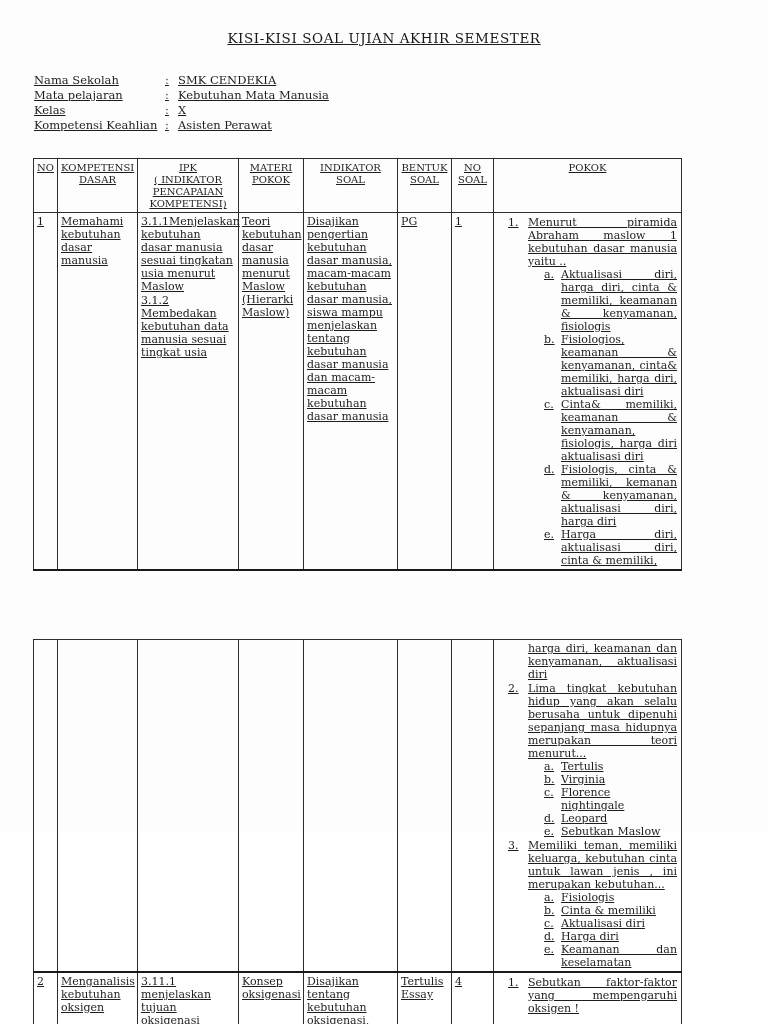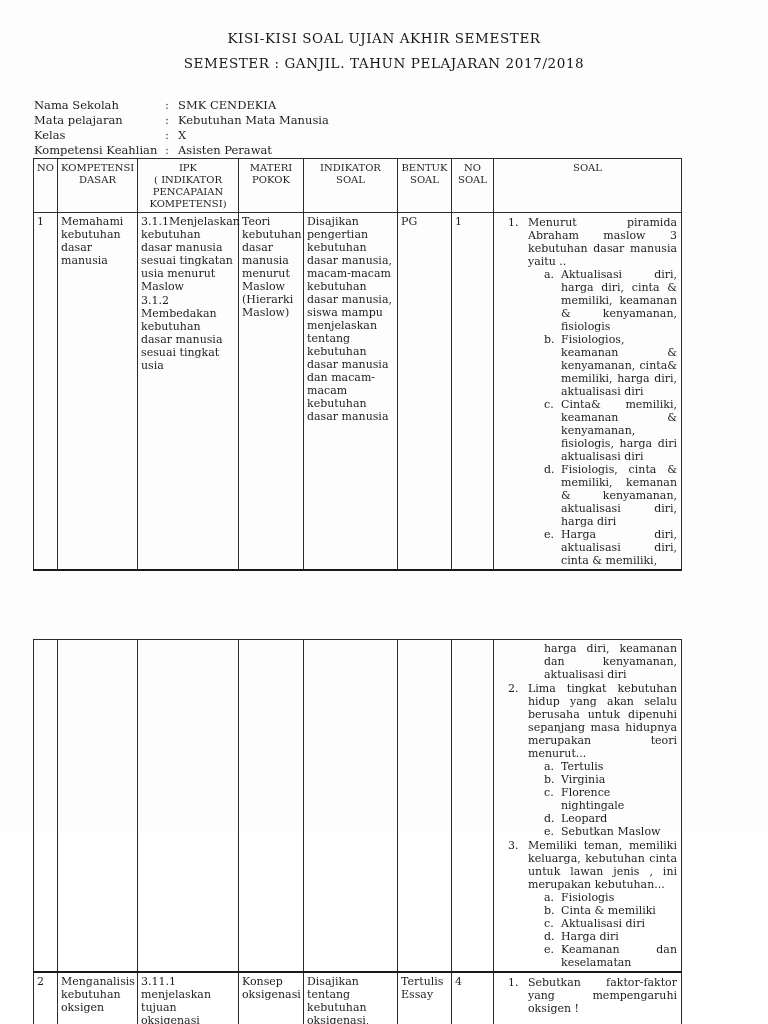--- a/index.html
+++ b/index.html
@@ -2,35 +2,35 @@
 <html><head>
 <meta charset="utf-8">
 <style>
   * { margin:0; padding:0; box-sizing:border-box; }
   html,body { width:768px; height:1024px; overflow:hidden; }
   body {
     background:#ffffff;
     font-family:"DejaVu Serif","Liberation Serif",serif;
     color:#1d1d1d;
   }
-  .page { position:relative; width:768px; height:832px; background:#fdfdfd; }
+  .page { position:relative; width:768px; height:832px; background:#fdfdfd;text-decoration:underline; }
 
   
   .titles { padding-top:30px; text-align:center; }
   .title-line { font-size:13.5px; letter-spacing:0.6px; line-height:16px; margin-bottom:9px; color:#171717; }
 
   
   .info { margin:27px 16px 0 34px; font-size:11.5px; }
   .info-row { display:flex; line-height:15px; }
   .info-label { width:131px; }
   .info-colon { width:13px; text-align:left; color:#444; }
 
   
   table { border-collapse:collapse; table-layout:fixed; width:648px; margin-left:33px; }
-  .tbl1 { }
+  .tbl1 { margin-top:25px; }
   .tbl2 { margin-top:68px; }
   col.c-no { width:24px; } col.c-kd { width:80px; } col.c-ipk { width:101px; }
   col.c-mp { width:65px; } col.c-is { width:94px; } col.c-bs { width:54px; }
   col.c-ns { width:42px; } col.c-soal { width:188px; }
   th, td {
     border:1px solid #2b2b2b;
     vertical-align:top;
     font-weight:normal;
     padding:2px 3px;
   }
@@ -45,31 +45,30 @@
 
   
   .soal-cell { padding:2px 2px 2px 2px; }
   .q { display:flex; padding-left:12px; margin-top:1px; }
   .q-num { width:20px; flex:none; }
   .q-text { flex:1; text-align:justify; padding-right:2px; }
   .opt { display:flex; margin-left:48px; padding-right:2px; }
   .opt-letter { width:17px; flex:none; }
   .opt-text { flex:1; text-align:justify; }
   .opt-text.align-right { text-align:left; }
-  .carry { margin-left:48px; margin-right:2px; text-align:justify; }
+  .carry { margin-left:32px; margin-right:2px; text-align:justify; }
   .ipk-part { margin-bottom:1px; }
 </style>
 </head>
 <body>
 
 <div class="page">
 
   <div class="titles">
     <div class="title-line">KISI-KISI SOAL UJIAN AKHIR SEMESTER</div>
-    <div class="title-line">SEMESTER : GANJIL. TAHUN PELAJARAN 2017/2018</div>
   </div>
 
   <div class="info">
     <div class="info-row">
       <span class="info-label">Nama Sekolah</span>
       <span class="info-colon">:</span>
       <span class="info-value">SMK CENDEKIA</span>
     </div>
     <div class="info-row">
       <span class="info-label">Mata pelajaran</span>
@@ -104,37 +103,37 @@
       <th>NO</th>
       <th>KOMPETENSI DASAR</th>
       <th>
         <div>IPK</div>
         <div>( INDIKATOR PENCAPAIAN KOMPETENSI)</div>
       </th>
       <th>MATERI POKOK</th>
       <th>INDIKATOR SOAL</th>
       <th>BENTUK SOAL</th>
       <th>NO SOAL</th>
-      <th>SOAL</th>
+      <th>POKOK</th>
     </tr>
     <tr class="r1">
       <td>1</td>
       <td>Memahami kebutuhan dasar manusia</td>
       <td>
         <div class="ipk-part">3.1.1Menjelaskan kebutuhan dasar manusia sesuai tingkatan usia menurut Maslow</div>
-        <div class="ipk-part">3.1.2 Membedakan kebutuhan dasar manusia sesuai tingkat usia</div>
+        <div class="ipk-part">3.1.2 Membedakan kebutuhan data manusia sesuai tingkat usia</div>
       </td>
       <td>Teori kebutuhan dasar manusia menurut Maslow (Hierarki Maslow)</td>
       <td>Disajikan pengertian kebutuhan dasar manusia, macam-macam kebutuhan dasar manusia, siswa mampu menjelaskan tentang kebutuhan dasar manusia dan macam-macam kebutuhan dasar manusia</td>
       <td>PG</td>
       <td>1</td>
       <td class="soal-cell">
         <div class="q">
           <span class="q-num">1.</span>
-          <span class="q-text">Menurut piramida Abraham maslow 3 kebutuhan dasar manusia yaitu ..</span>
+          <span class="q-text">Menurut piramida Abraham maslow 1 kebutuhan dasar manusia yaitu ..</span>
         </div>
         <div class="opt">
           <span class="opt-letter">a.</span>
           <span class="opt-text">Aktualisasi diri, harga diri, cinta &amp; memiliki, keamanan &amp; kenyamanan, fisiologis</span>
         </div>
         <div class="opt">
           <span class="opt-letter">b.</span>
           <span class="opt-text">Fisiologios, keamanan &amp; kenyamanan, cinta&amp; memiliki, harga diri, aktualisasi diri</span>
         </div>
         <div class="opt">

